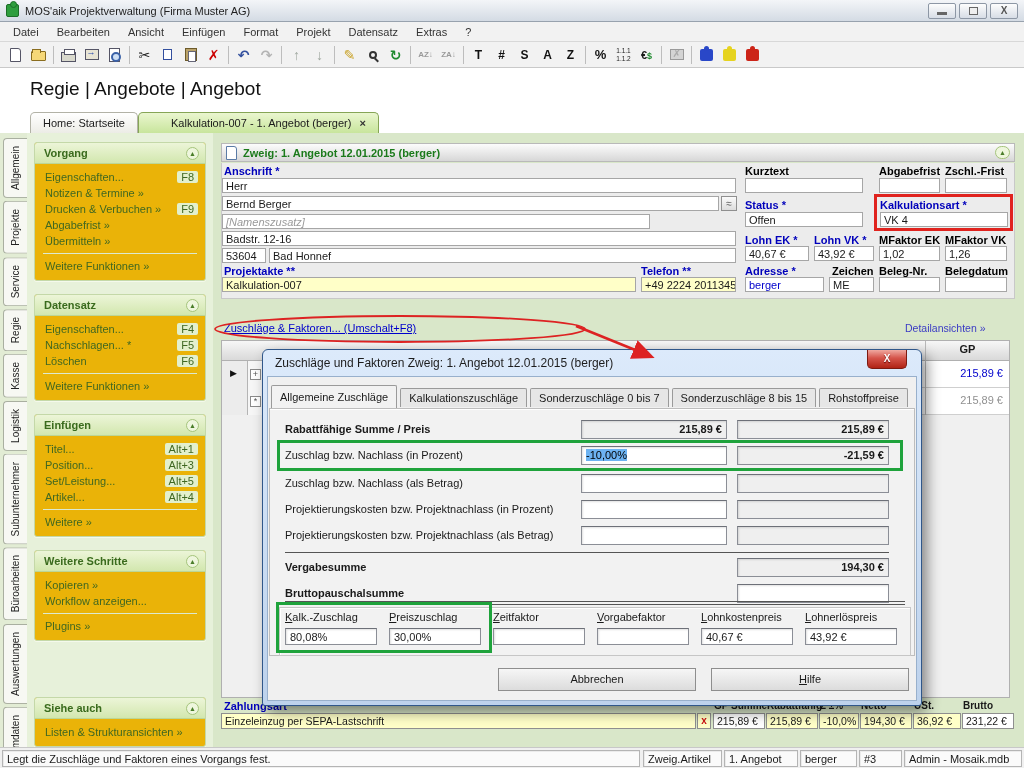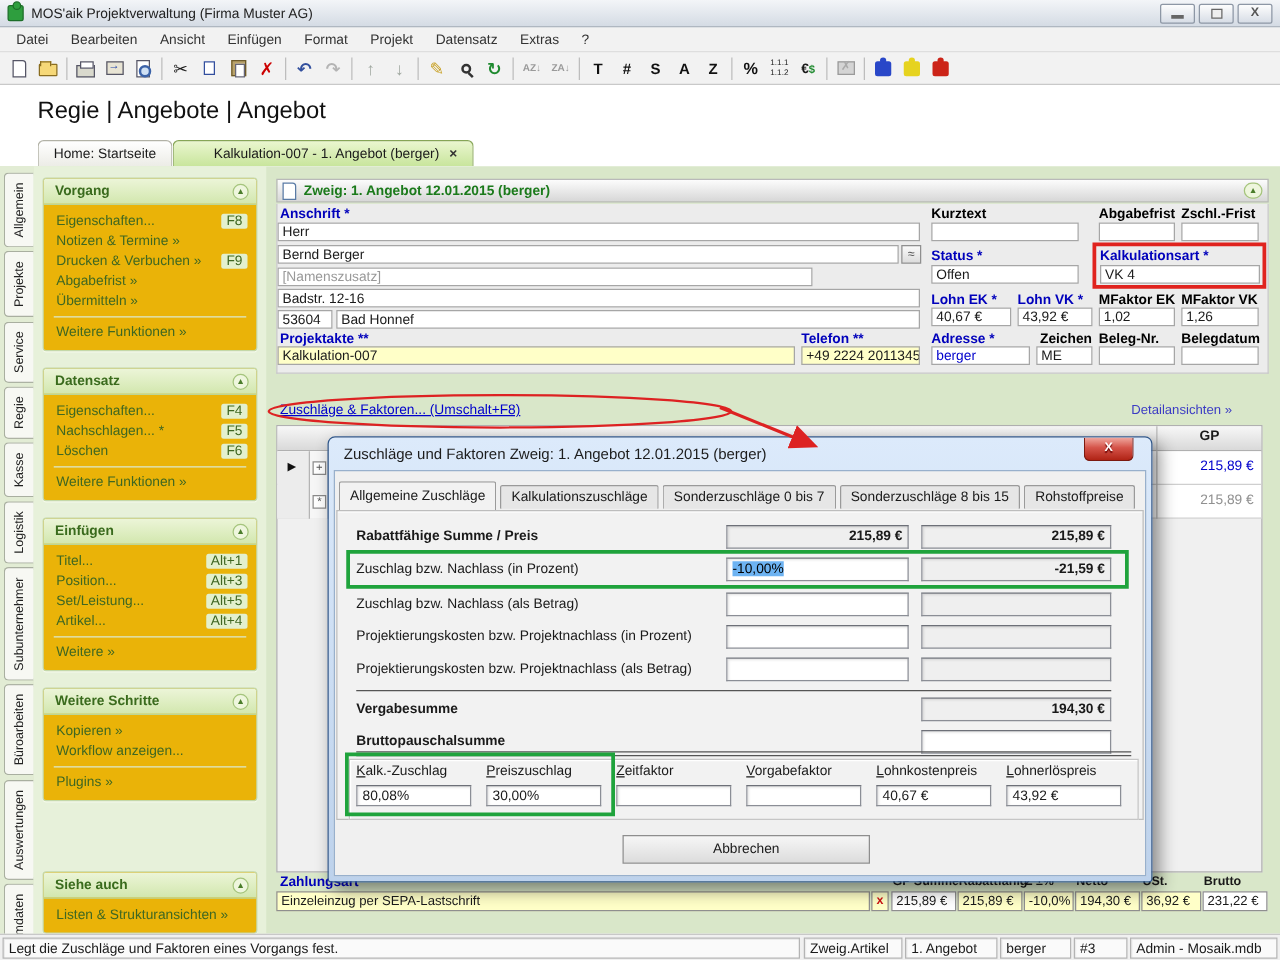--- a/index.html
+++ b/index.html
@@ -432,21 +432,21 @@
     <div class="doc-ico"></div>
     <span class="ph-txt">Zweig: 1. Angebot 12.01.2015 (berger)</span>
     <span class="col-btn">▲</span>
   </div>
   <div class="form-body"></div>
 
   <span class="lbl req" style="left:224px; top:165px;">Anschrift *</span>
   <div class="fld" style="left:222px; top:178px; width:514px;">Herr</div>
   <div class="fld" style="left:222px; top:196px; width:497px;">Bernd Berger</div>
   <div class="sig-btn" style="left:721px; top:196px;">≈</div>
-  <div class="fld ph" style="left:222px; top:214px; width:428px;">[Namenszusatz]</div>
+  <div class="fld ph" style="left:222px; top:214px; width:428px;font-style:italic;">[Namenszusatz]</div>
   <div class="fld" style="left:222px; top:231px; width:514px;">Badstr. 12-16</div>
   <div class="fld" style="left:222px; top:248px; width:44px;">53604</div>
   <div class="fld" style="left:269px; top:248px; width:467px;">Bad Honnef</div>
   <span class="lbl req" style="left:224px; top:265px;">Projektakte **</span>
   <div class="fld yellow" style="left:222px; top:277px; width:414px;">Kalkulation-007</div>
   <span class="lbl req" style="left:641px; top:265px;">Telefon **</span>
   <div class="fld yellow" style="left:641px; top:277px; width:95px;">+49 2224 2011345</div>
 
   <span class="lbl" style="left:745px; top:165px;">Kurztext</span>
   <span class="lbl" style="left:879px; top:165px;">Abgabefrist</span>
@@ -581,20 +581,21 @@
     <span class="factor-lbl" style="left:438px;">Lohnkostenpreis</span>
     <span class="factor-lbl" style="left:542px;">Lohnerlöspreis</span>
     <div class="dfield" style="left:22px; top:278px; width:92px; height:17px;">80,08%</div>
     <div class="dfield" style="left:126px; top:278px; width:92px; height:17px;">30,00%</div>
     <div class="dfield" style="left:230px; top:278px; width:92px; height:17px;"></div>
     <div class="dfield" style="left:334px; top:278px; width:92px; height:17px;"></div>
     <div class="dfield" style="left:438px; top:278px; width:92px; height:17px;">40,67 €</div>
     <div class="dfield" style="left:542px; top:278px; width:92px; height:17px;">43,92 €</div>
 
     <div class="dbtn" style="left:235px;">Abbrechen</div>
+    <div class="dbtn help" style="left:448px;">Hilfe</div>
   </div>
 
   <div class="red-rect"></div>
   <div class="green-rect g1"></div>
   <div class="green-rect" style="left:276px; top:602px; width:216px; height:51px;"></div>
   <svg class="anno-svg">
     <defs>
       <marker id="arrowhead" markerWidth="9" markerHeight="8" refX="7" refY="4" orient="auto">
         <polygon points="0 0, 9 4, 0 8" fill="#dd2222"></polygon>
       </marker>

